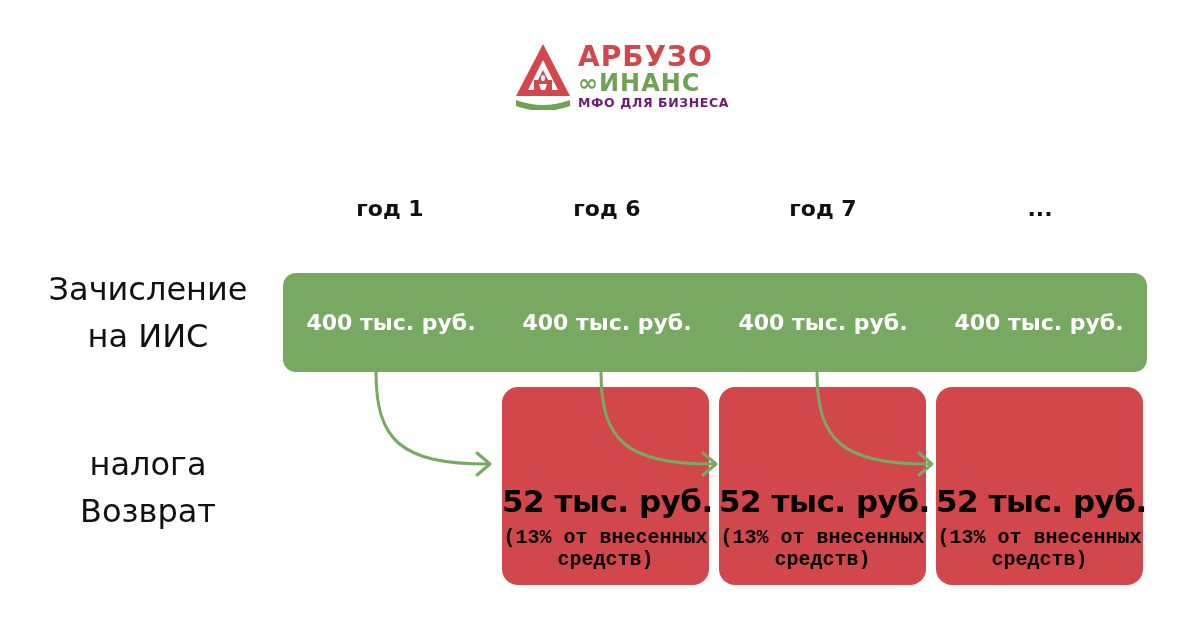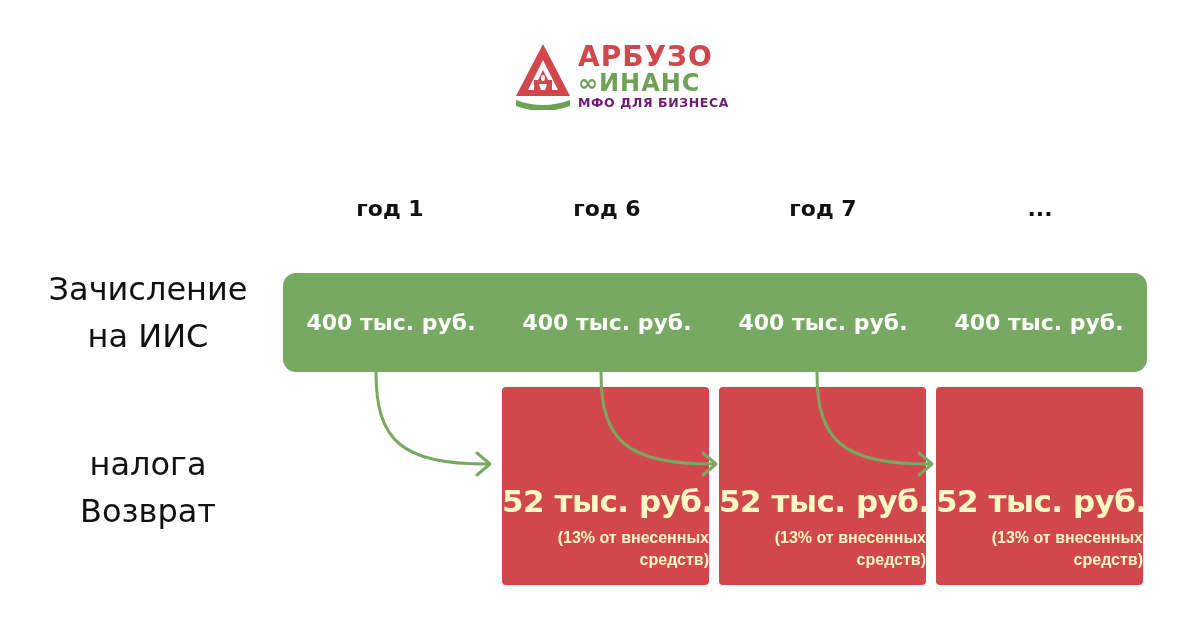--- a/index.html
+++ b/index.html
@@ -21,25 +21,25 @@
   .row-label { position: absolute; left: 30px; width: 236px; text-align: center;
                font-size: 32px; line-height: 47px; color: #111; font-family: "DejaVu Sans", sans-serif; }
 
   .green-bar { position: absolute; left: 283px; top: 263px; width: 864px; height: 99px;
                background: #78A962; border-radius: 13px; margin-top: 10px; }
   .green-cell { position: absolute; top: 0; height: 99px; width: 216px; display: flex;
                 align-items: center; justify-content: center; color: #fff; font-weight: bold;
                 font-size: 22px; font-family: "DejaVu Sans", sans-serif; white-space: nowrap; }
 
   .red-box { position: absolute; top: 387px; width: 207px; height: 198px;
-             background: #D2474C; border-radius: 4px; color: #fef9c3; text-align: center; }
+             background: #D2474C; border-radius: 16px; color: #000000; text-align: center; }
   .red-main { position: absolute; left: 0; right: 0; top: 96px; font-size: 31px; font-weight: bold;
               font-family: "DejaVu Sans", sans-serif; white-space: nowrap; letter-spacing: -0.5px; }
-  .red-sub { position: absolute; left: 0; right: 0; top: 140px; font-size: 16px; font-weight: bold;
-             line-height: 22px; font-family: Liberation Sans, sans-serif; text-align: right; }
+  .red-sub { position: absolute; left: 0; right: 0; top: 140px; font-size: 20px; font-weight: bold;
+             line-height: 22px; font-family: Liberation Mono, monospace; }
 
   .arrows { position: absolute; left: 0; top: 0; width: 1200px; height: 639px; pointer-events: none; }
 </style>
 </head>
 <body>
 
 <div class="logo">
   <svg class="logo-mark" viewBox="0 0 62 70">
     <polygon points="31,4 58,56 4,56" fill="#D2474C"></polygon>
     <polygon points="31,20 46,50 16,50" fill="#ffffff"></polygon>

